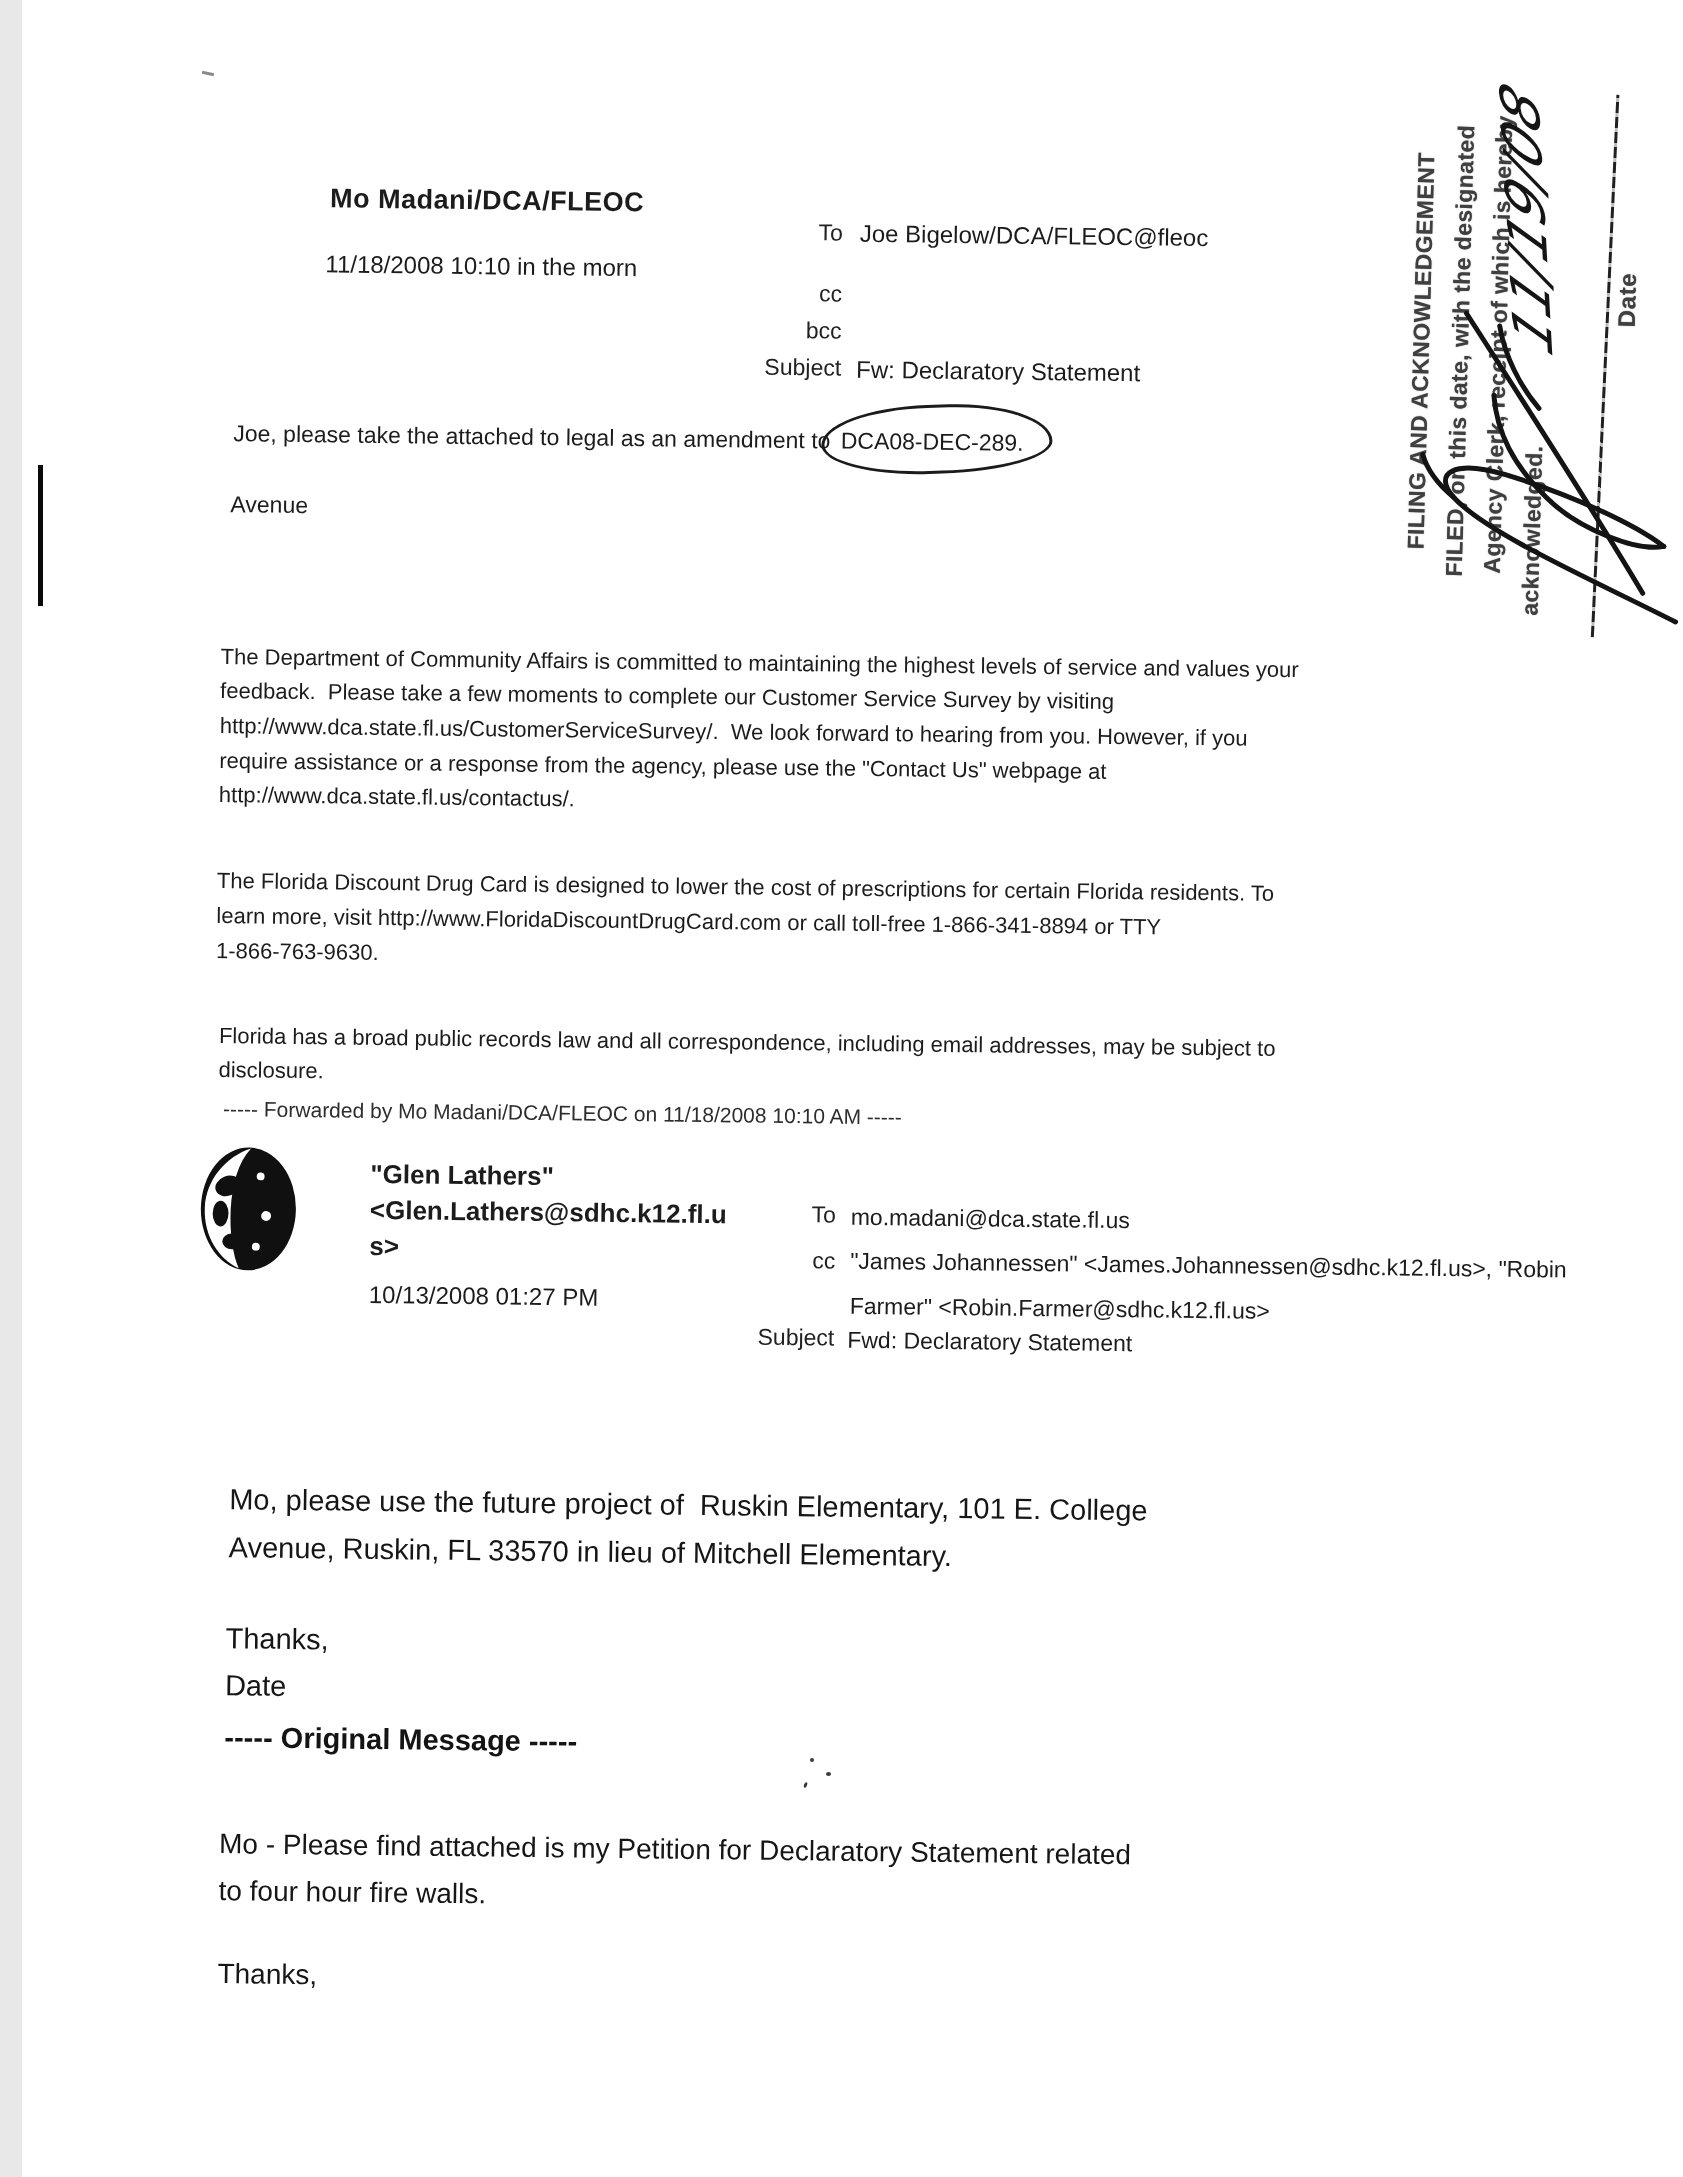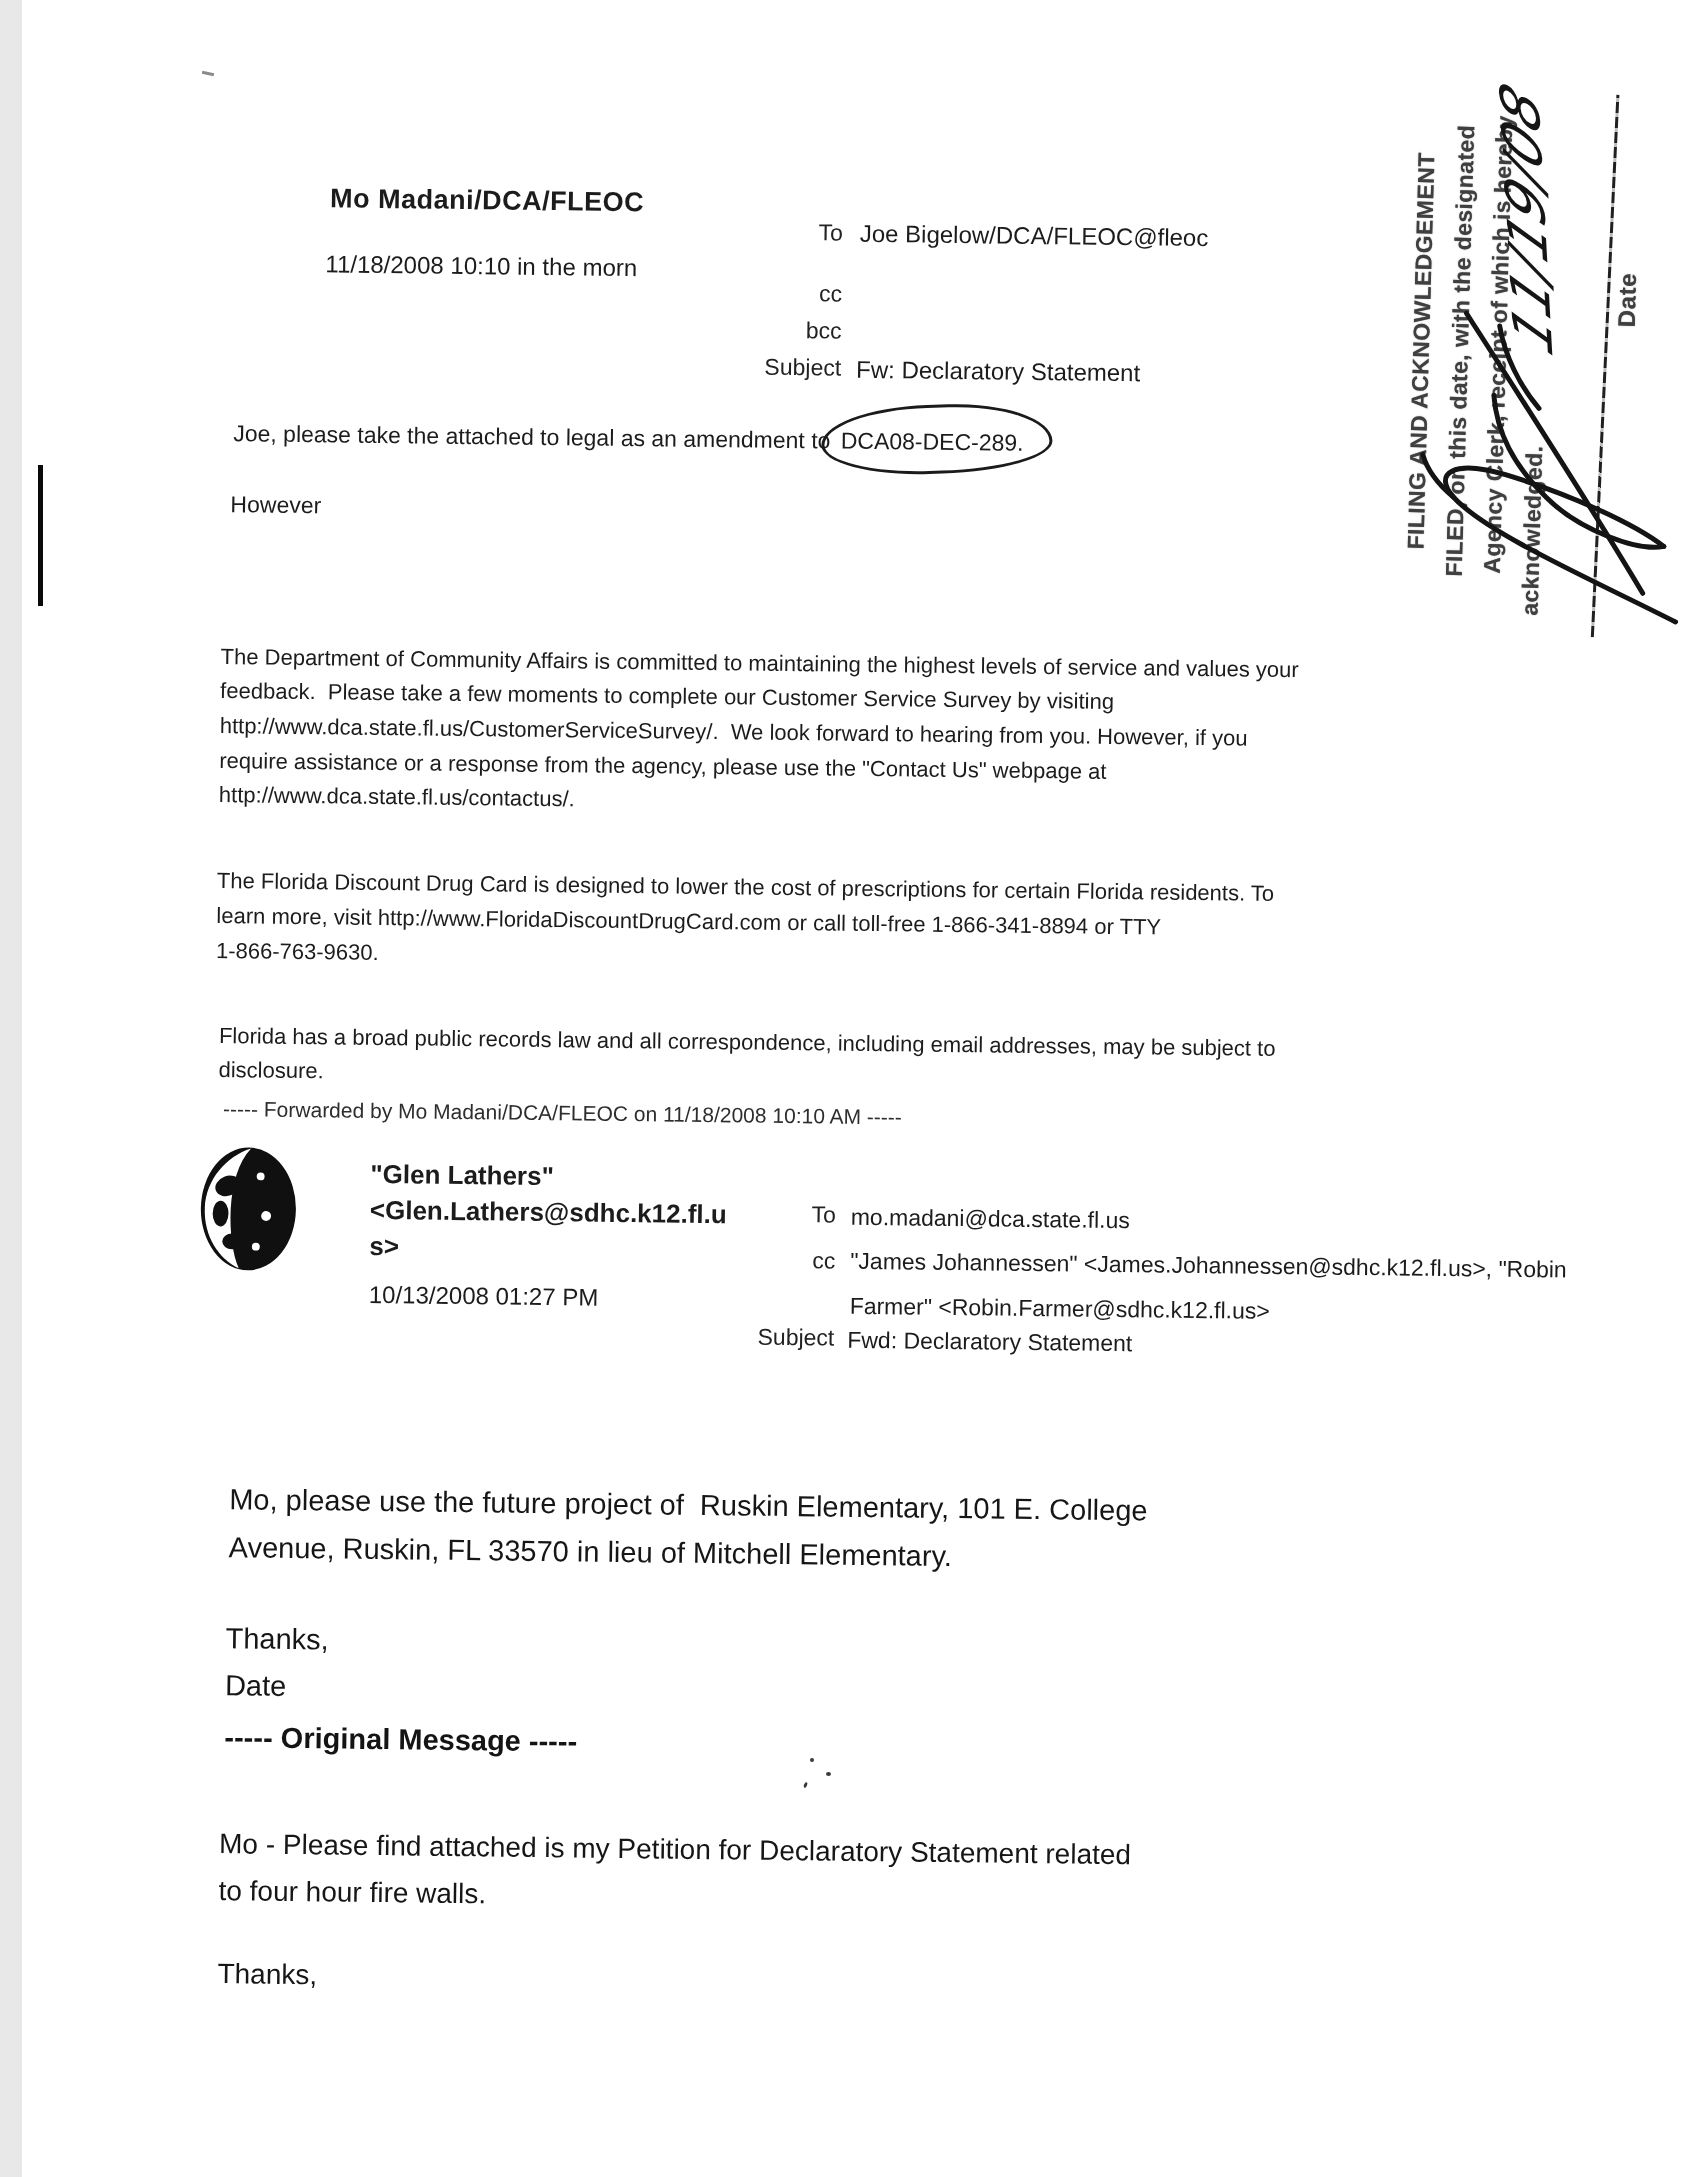--- a/index.html
+++ b/index.html
@@ -68,21 +68,21 @@
     <div class="t date1" style="left:303px;top:249px">11/18/2008 10:10 in the morn</div>
 
     <div class="t lbl1" style="top:212px">To</div>
     <div class="t val1" style="left:837px;top:212px">Joe Bigelow/DCA/FLEOC@fleoc</div>
     <div class="t lbl1" style="top:273px">cc</div>
     <div class="t lbl1" style="top:310px">bcc</div>
     <div class="t lbl1" style="top:347px">Subject</div>
     <div class="t val1" style="left:835px;top:348px">Fw: Declaratory Statement</div>
 
     <div class="t body1" style="left:213px;top:420px"><span>Joe, please take the attached to legal as an amendment to </span><span class="circled">DCA08-DEC-289.</span></div>
-    <div class="t body1" style="left:211px;top:491px">However</div>
+    <div class="t body1" style="left:211px;top:491px">Avenue</div>
 
     <div class="t para" style="left:203px;top:639px">The Department of Community Affairs is committed to maintaining the highest levels of service and values your</div>
     <div class="t para" style="left:203px;top:673px">feedback.  Please take a few moments to complete our Customer Service Survey by visiting</div>
     <div class="t para" style="left:203px;top:708px">http://www.dca.state.fl.us/CustomerServiceSurvey/.  We look forward to hearing from you. However, if you</div>
     <div class="t para" style="left:203px;top:743px">require assistance or a response from the agency, please use the "Contact Us" webpage at</div>
     <div class="t para" style="left:203px;top:777px">http://www.dca.state.fl.us/contactus/.</div>
 
     <div class="t para" style="left:202px;top:863px">The Florida Discount Drug Card is designed to lower the cost of prescriptions for certain Florida residents. To</div>
     <div class="t para" style="left:202px;top:898px">learn more, visit http://www.FloridaDiscountDrugCard.com or call toll-free 1-866-341-8894 or TTY</div>
     <div class="t para" style="left:202px;top:933px">1-866-763-9630.</div>

